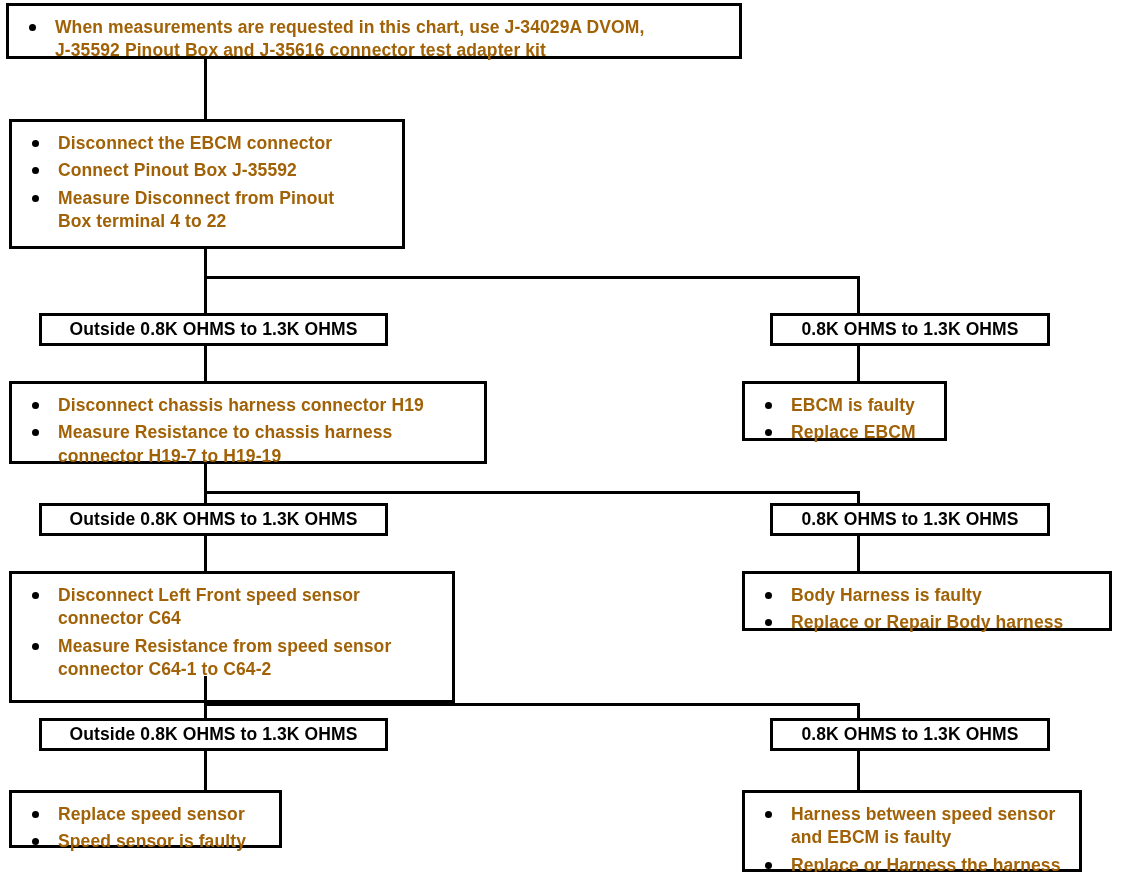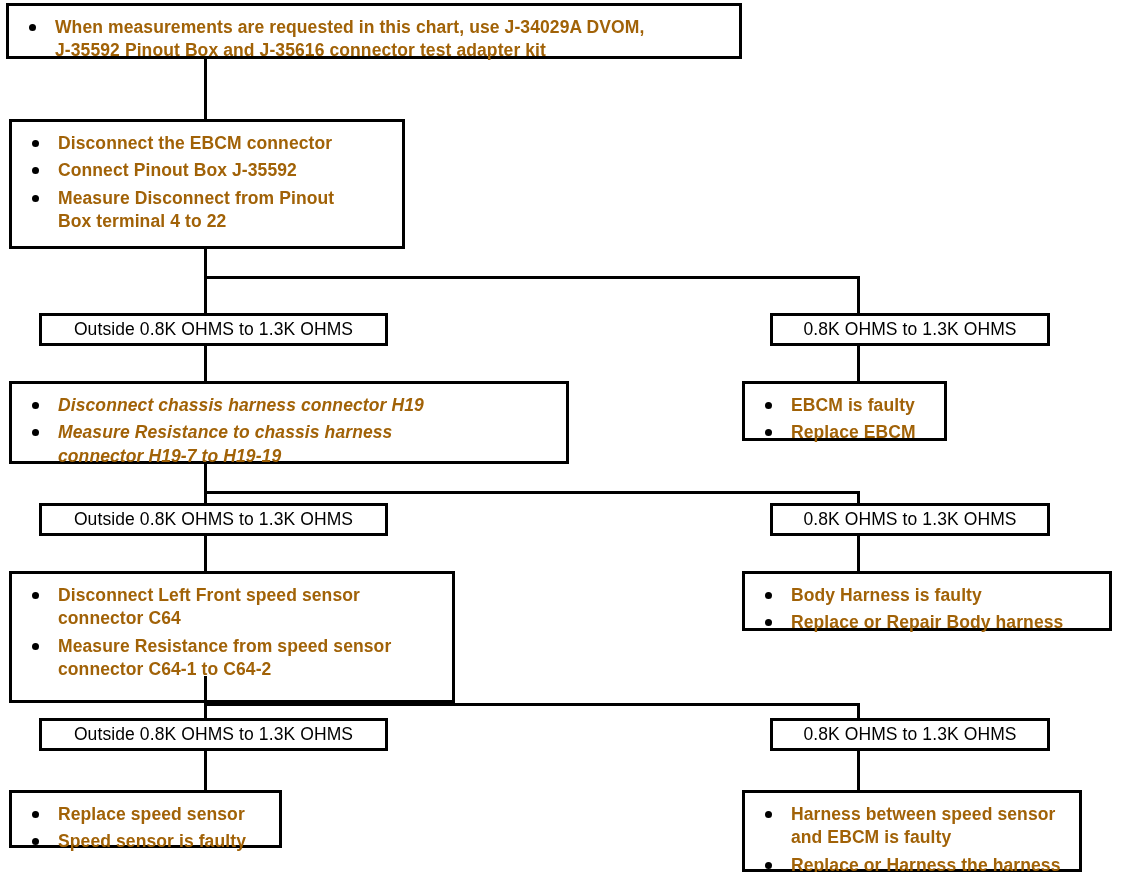--- a/index.html
+++ b/index.html
@@ -46,21 +46,21 @@
     position: absolute;
     left: 12px;
     top: 8px;
     width: 7px;
     height: 7px;
     background: #000000;
     border-radius: 50%;
   }
   .label-text {
     font-size: 17.5px;
-    font-weight: normal;
+    font-weight: bold;
     line-height: 1.3;
     color: #000000;
     white-space: nowrap;
     letter-spacing: 0.1px;
   }
   .conn {
     position: absolute;
     background: #000000;
   }
   .conn.v { width: 3px; }
@@ -109,21 +109,21 @@
   <div class="node thin" style="left:39px; top:313px; width:349px; height:33px; display:flex; align-items:center; justify-content:center;">
     <span class="label-text">Outside 0.8K OHMS to 1.3K OHMS</span>
   </div>
   <div class="node thin" style="left:770px; top:313px; width:280px; height:33px; display:flex; align-items:center; justify-content:center;">
     <span class="label-text">0.8K OHMS to 1.3K OHMS</span>
   </div>
 
   <div class="conn v" style="left:204px; top:346px; height:36px;"></div>
   <div class="conn v" style="left:857px; top:346px; height:36px;"></div>
 
-  <div class="node" style="left:9px; top:381px; width:560px; height:83px;font-style:italic;">
+  <div class="node" style="left:9px; top:381px; width:478px; height:83px;">
     <ul class="bullets">
       <li>
         <span class="bullet-dot"></span>
         <span>Disconnect chassis harness connector H19</span>
       </li>
       <li>
         <span class="bullet-dot"></span>
         <span>Measure Resistance to chassis harness</span><br>
         <span>connector H19-7 to H19-19</span>
       </li>

